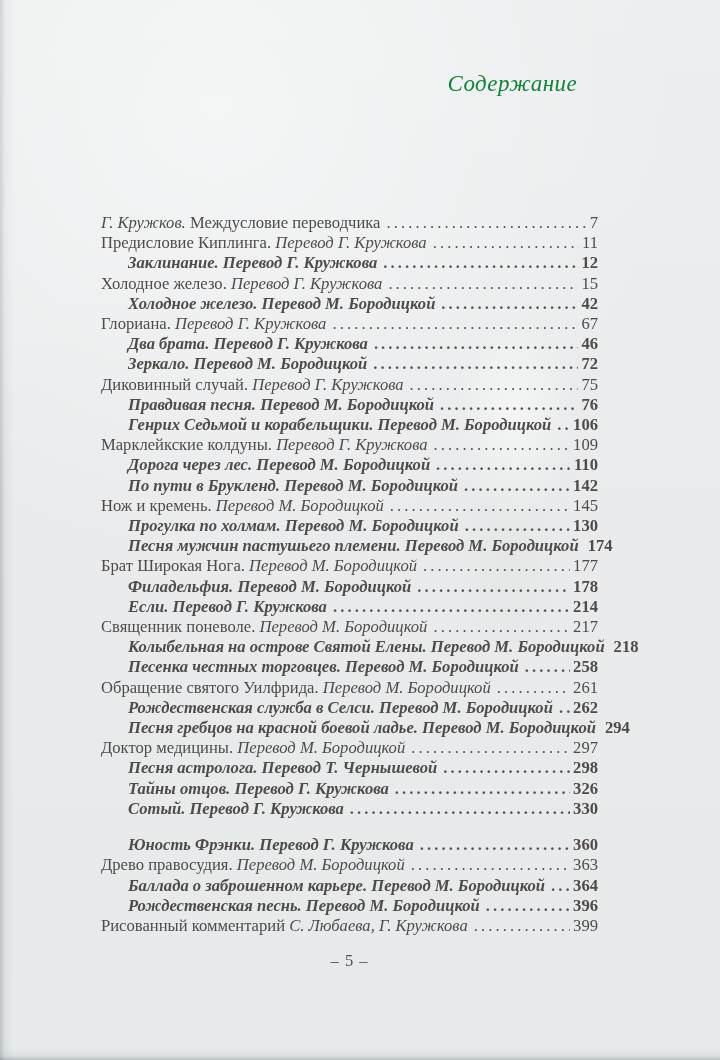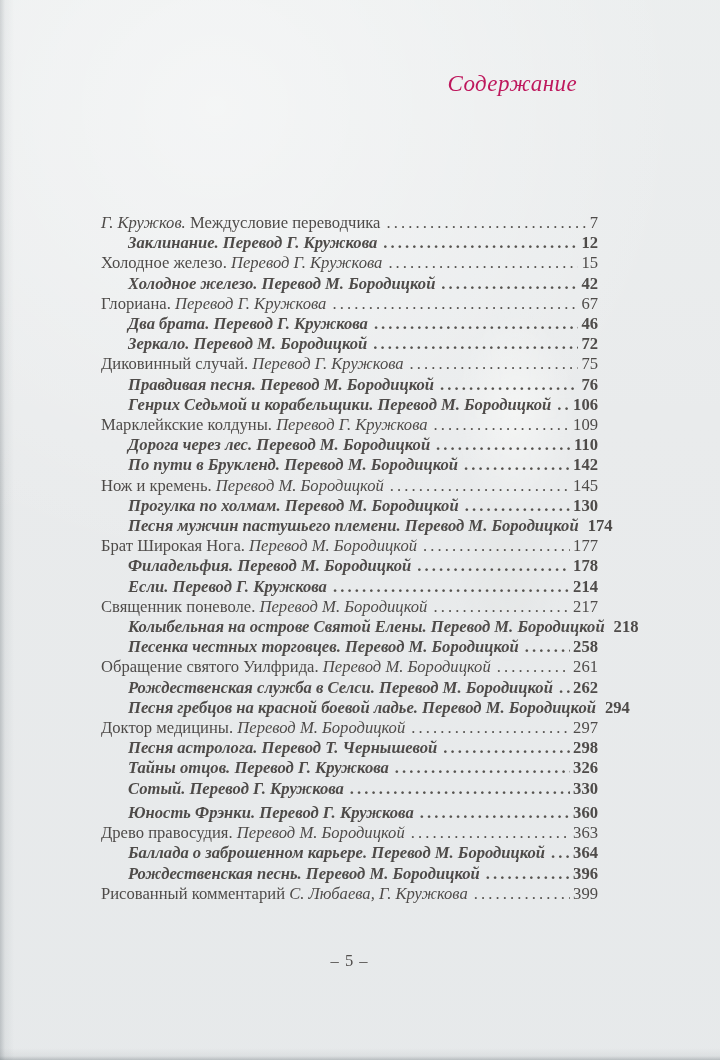--- a/index.html
+++ b/index.html
@@ -21,32 +21,32 @@
   
   .show-through{
     position:absolute;left:440px;top:300px;width:150px;height:380px;
     background:
       radial-gradient(60% 40% at 50% 30%, rgba(255,255,252,.5), rgba(255,255,252,0) 70%),
       radial-gradient(50% 35% at 45% 70%, rgba(214,216,210,.18), rgba(214,216,210,0) 70%);
     filter:blur(4px);pointer-events:none;
   }
   .heading{
     position:absolute;top:71px;right:143px;
-    font-style:italic;font-size:23px;letter-spacing:.4px;color:#be185d;
+    font-style:italic;font-size:23px;letter-spacing:.4px;color:#15803d;
   }
   .toc{
     position:absolute;left:101px;top:213px;width:497px;
     font-size:16.6px;
   }
   .toc-row{
     display:flex;align-items:center;
     line-height:20.2px;white-space:nowrap;
   }
   .toc-row.indent{padding-left:27px;font-weight:bold;}
-  .toc-row.gap{margin-top:4px;}
+  .toc-row.gap{margin-top:16px;}
   .it{font-style:italic;}
   .title{flex:0 0 auto;}
   .dots{
     flex:1 1 auto;min-width:0;overflow:hidden;
     margin-left:6px;margin-right:3px;
   }
   .dots::after{
     content:"...........................................................................................";
     letter-spacing:3.1px;color:#56534f;
   }
@@ -63,20 +63,25 @@
 <div class="show-through"></div>
 
 <div class="heading">Содержание</div>
 
 <div class="toc">
     <div class="toc-row">
       <span class="title"><span class="it">Г. Кружков. </span><span>Междусловие переводчика</span></span>
       <span class="dots"></span>
       <span class="pg">7</span>
     </div>
+    <div class="toc-row">
+      <span class="title"><span>Предисловие Киплинга. </span><span class="it">Перевод Г. Кружкова</span></span>
+      <span class="dots"></span>
+      <span class="pg">11</span>
+    </div>
     <div class="toc-row indent">
       <span class="title"><span class="it">Заклинание. Перевод Г. Кружкова</span></span>
       <span class="dots"></span>
       <span class="pg">12</span>
     </div>
     <div class="toc-row">
       <span class="title"><span>Холодное железо. </span><span class="it">Перевод Г. Кружкова</span></span>
       <span class="dots"></span>
       <span class="pg">15</span>
     </div>

